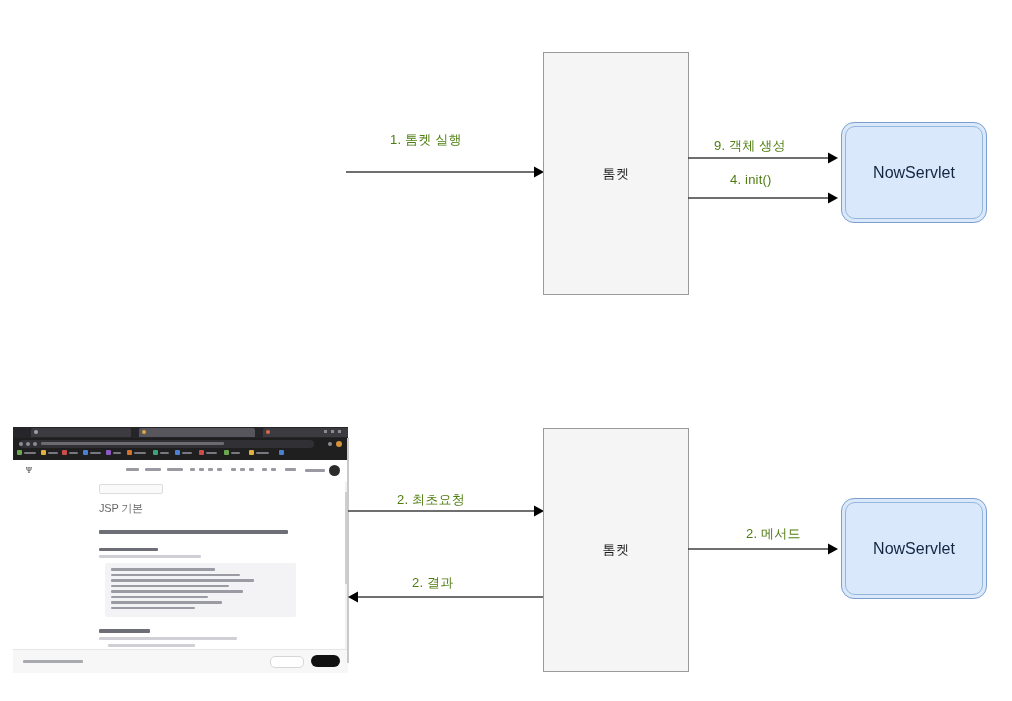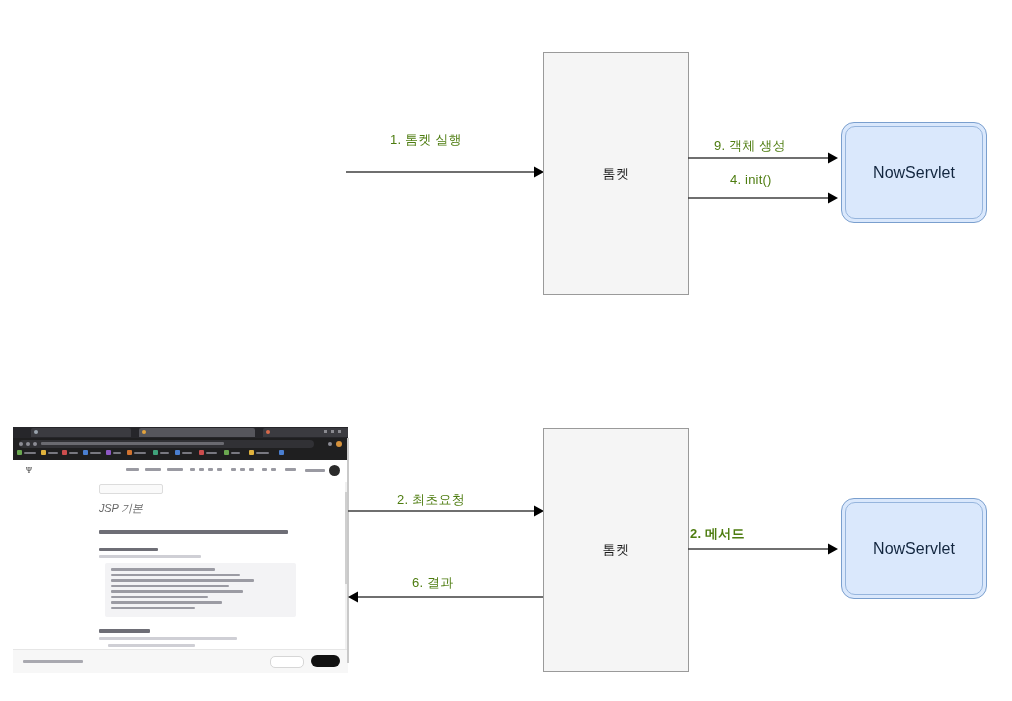--- a/index.html
+++ b/index.html
@@ -204,21 +204,20 @@
     width: 20px; height: 3px;
     background: #9a9aa2;
     border-radius: 1px;
   }
 
   .thumb-page {
     position: absolute;
     left: 0; right: 0;
     top: 55px; bottom: 23px;
     background: #ffffff;
-    font-style: italic;
   }
   .doc {
     position: absolute;
     left: 86px;
     right: 52px;
     top: 2px;
   }
   .doc-breadcrumb {
     width: 62px; height: 8px;
     border: 1px solid #dcdcdc;
@@ -462,32 +461,32 @@
 
   <div class="v-divider" style="left:347px; top:438px; width:2px; height:225px;"></div>
 
   <div class="edge-label" style="left:397px; top:491px;">2. 최초요청</div>
 
   <svg class="arrow-svg" style="left:348px; top:503px; width:198px; height:16px;" viewBox="0 0 198 16">
     <line class="arrow-line" x1="0" y1="8" x2="186" y2="8"></line>
     <polygon class="arrow-head" points="186,2.5 196,8 186,13.5"></polygon>
   </svg>
 
-  <div class="edge-label" style="left:412px; top:574px;">6. 결과</div>
+  <div class="edge-label" style="left:412px; top:574px;">2. 결과</div>
 
   <svg class="arrow-svg" style="left:348px; top:589px; width:196px; height:16px;" viewBox="0 0 196 16">
     <line class="arrow-line" x1="10" y1="8" x2="196" y2="8"></line>
     <polygon class="arrow-head" points="10,2.5 0,8 10,13.5"></polygon>
   </svg>
 
   <div class="node-rect" style="left:543px; top:428px; width:146px; height:244px;">
     <span class="node-label">톰켓</span>
   </div>
 
-  <div class="edge-label" style="left:690px; top:525px;font-weight:bold;">2. 메서드</div>
+  <div class="edge-label" style="left:746px; top:525px;">2. 메서드</div>
 
   <svg class="arrow-svg" style="left:688px; top:541px; width:152px; height:16px;" viewBox="0 0 152 16">
     <line class="arrow-line" x1="0" y1="8" x2="140" y2="8"></line>
     <polygon class="arrow-head" points="140,2.5 150,8 140,13.5"></polygon>
   </svg>
 
   <div class="node-round" style="left:841px; top:498px; width:146px; height:101px;">
     <span class="node-label">NowServlet</span>
   </div>
 

